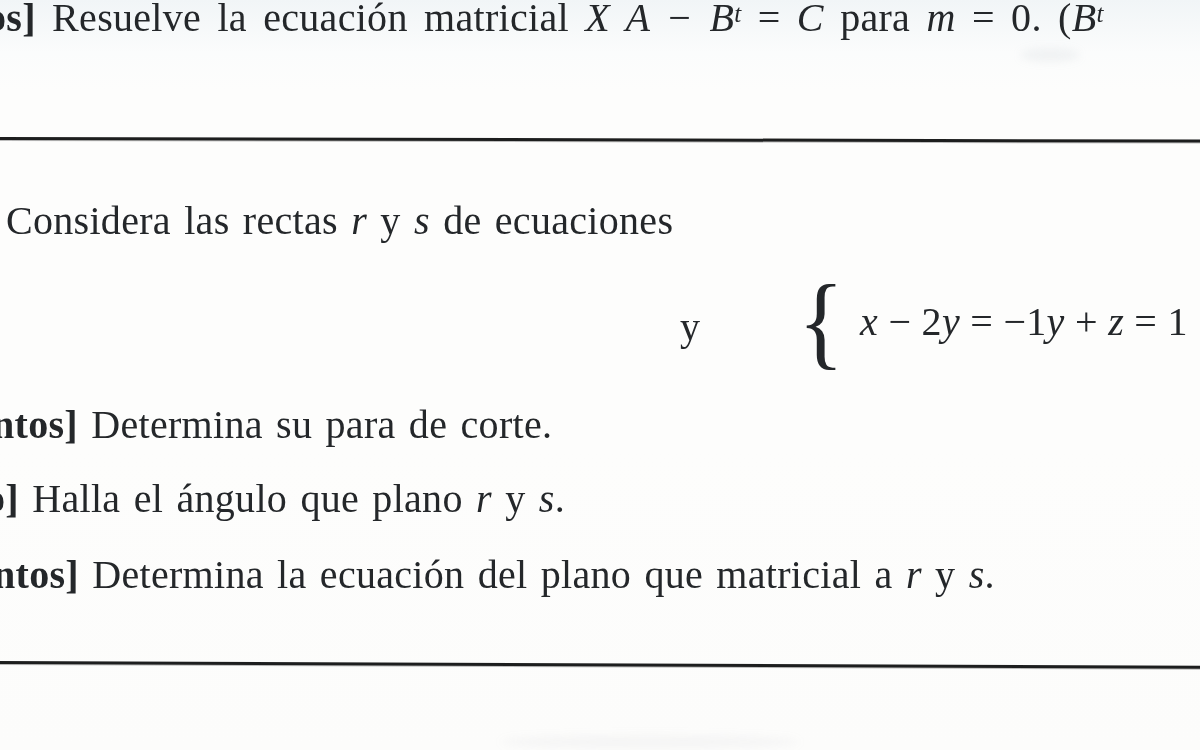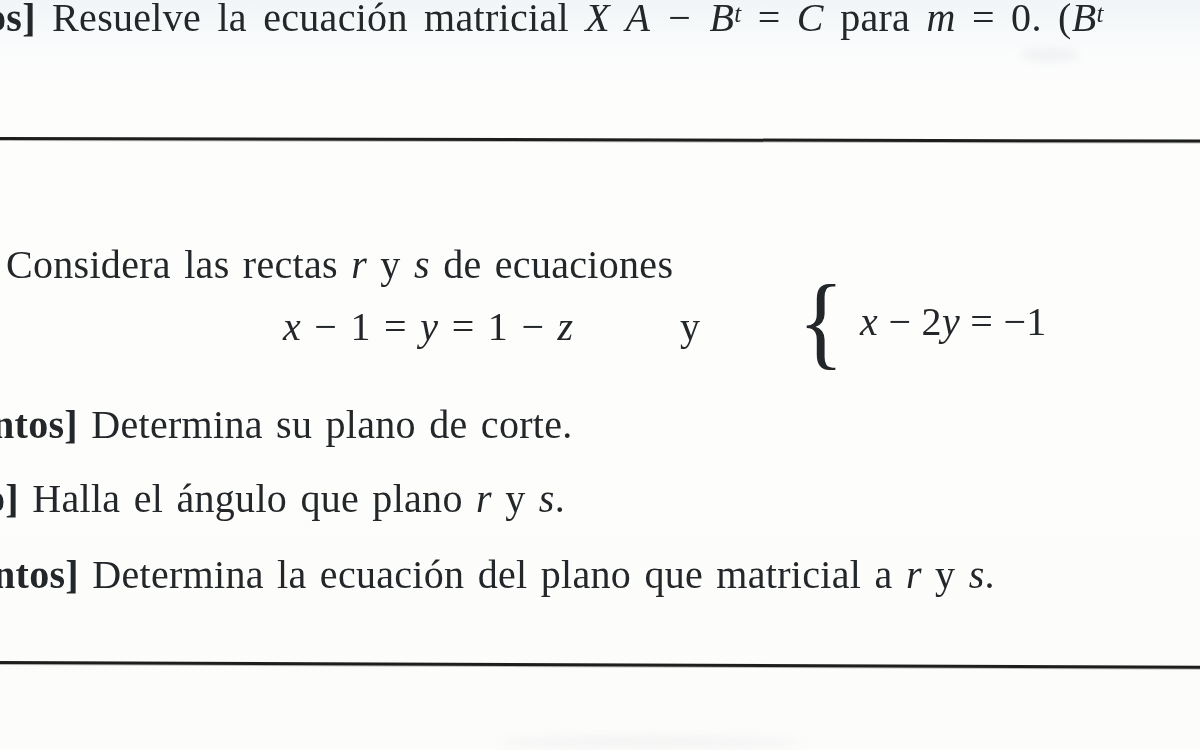--- a/index.html
+++ b/index.html
@@ -26,21 +26,21 @@
   .bd{font-weight:bold;}
   sup{font-size:25px;line-height:0;vertical-align:9px;}
   .rule{
     position:absolute;left:-10px;width:1230px;height:3px;
     background:#1d1e1e;border-radius:2px;
     box-shadow:0 1px 0 rgba(0,0,0,0.25);
   }
   #rule-top{top:137px;transform:rotate(0.12deg);transform-origin:left center;}
   #rule-bottom{top:661px;transform:rotate(0.22deg);transform-origin:left center;}
   #header-line{top:-7px;left:-14px;word-spacing:6px;}
-  #intro-line{top:196px;left:6px;margin-top:44px;}
+  #intro-line{top:196px;left:6px;}
   #eq-left{top:302px;left:283px;}
   #eq-connector{top:302px;left:680px;}
   #eq-system{
     position:absolute;top:262px;left:798px;height:118px;
     display:flex;align-items:center;
   }
   #system-brace{
     font-size:96px;line-height:110px;font-weight:400;
     transform:scaleY(1.08);display:block;
   }
@@ -58,32 +58,32 @@
 
 <div id="page">
   <div id="scan">
 
     <div class="txtline" id="header-line"><span class="bd">os] </span><span>Resuelve la ecuación matricial </span><span class="it">X A − B</span><sup class="it">t</sup><span> = </span><span class="it">C</span><span> para </span><span class="it">m</span><span> = 0. (</span><span class="it">B</span><sup class="it">t</sup></div>
 
     <div class="rule" id="rule-top"></div>
 
     <div class="txtline" id="intro-line"><span>Considera las rectas </span><span class="it">r</span><span> y </span><span class="it">s</span><span> de ecuaciones</span></div>
 
-    <div class="txtline" id="eq-left"><span class="it">x</span><span> − 1 = </span><span class="it">y</span><span> = 1 − </span><span class="it">z</span></div>
 
     <div class="txtline" id="eq-connector"><span>y</span></div>
 
     <div id="eq-system">
       <span id="system-brace">{</span>
       <span class="sysrows">
         <span class="sysrow"><span class="it">x</span><span> − 2</span><span class="it">y</span><span> = −1</span></span>
+        <span class="sysrow"><span class="it">y</span><span> + </span><span class="it">z</span><span> = 1</span></span>
       </span>
     </div>
 
-    <div class="txtline" id="item1"><span class="bd">ntos] </span><span>Determina su plano de corte.</span></div>
+    <div class="txtline" id="item1"><span class="bd">ntos] </span><span>Determina su para de corte.</span></div>
 
     <div class="txtline" id="item2"><span class="bd">o] </span><span>Halla el ángulo que plano </span><span class="it">r</span><span> y </span><span class="it">s</span><span>.</span></div>
 
     <div class="txtline" id="item3"><span class="bd">ntos] </span><span>Determina la ecuación del plano que matricial a </span><span class="it">r</span><span> y </span><span class="it">s</span><span>.</span></div>
 
     <div class="rule" id="rule-bottom"></div>
 
     <div class="artifact" id="artifact-1"></div>
     <div class="artifact" id="artifact-2"></div>
 

